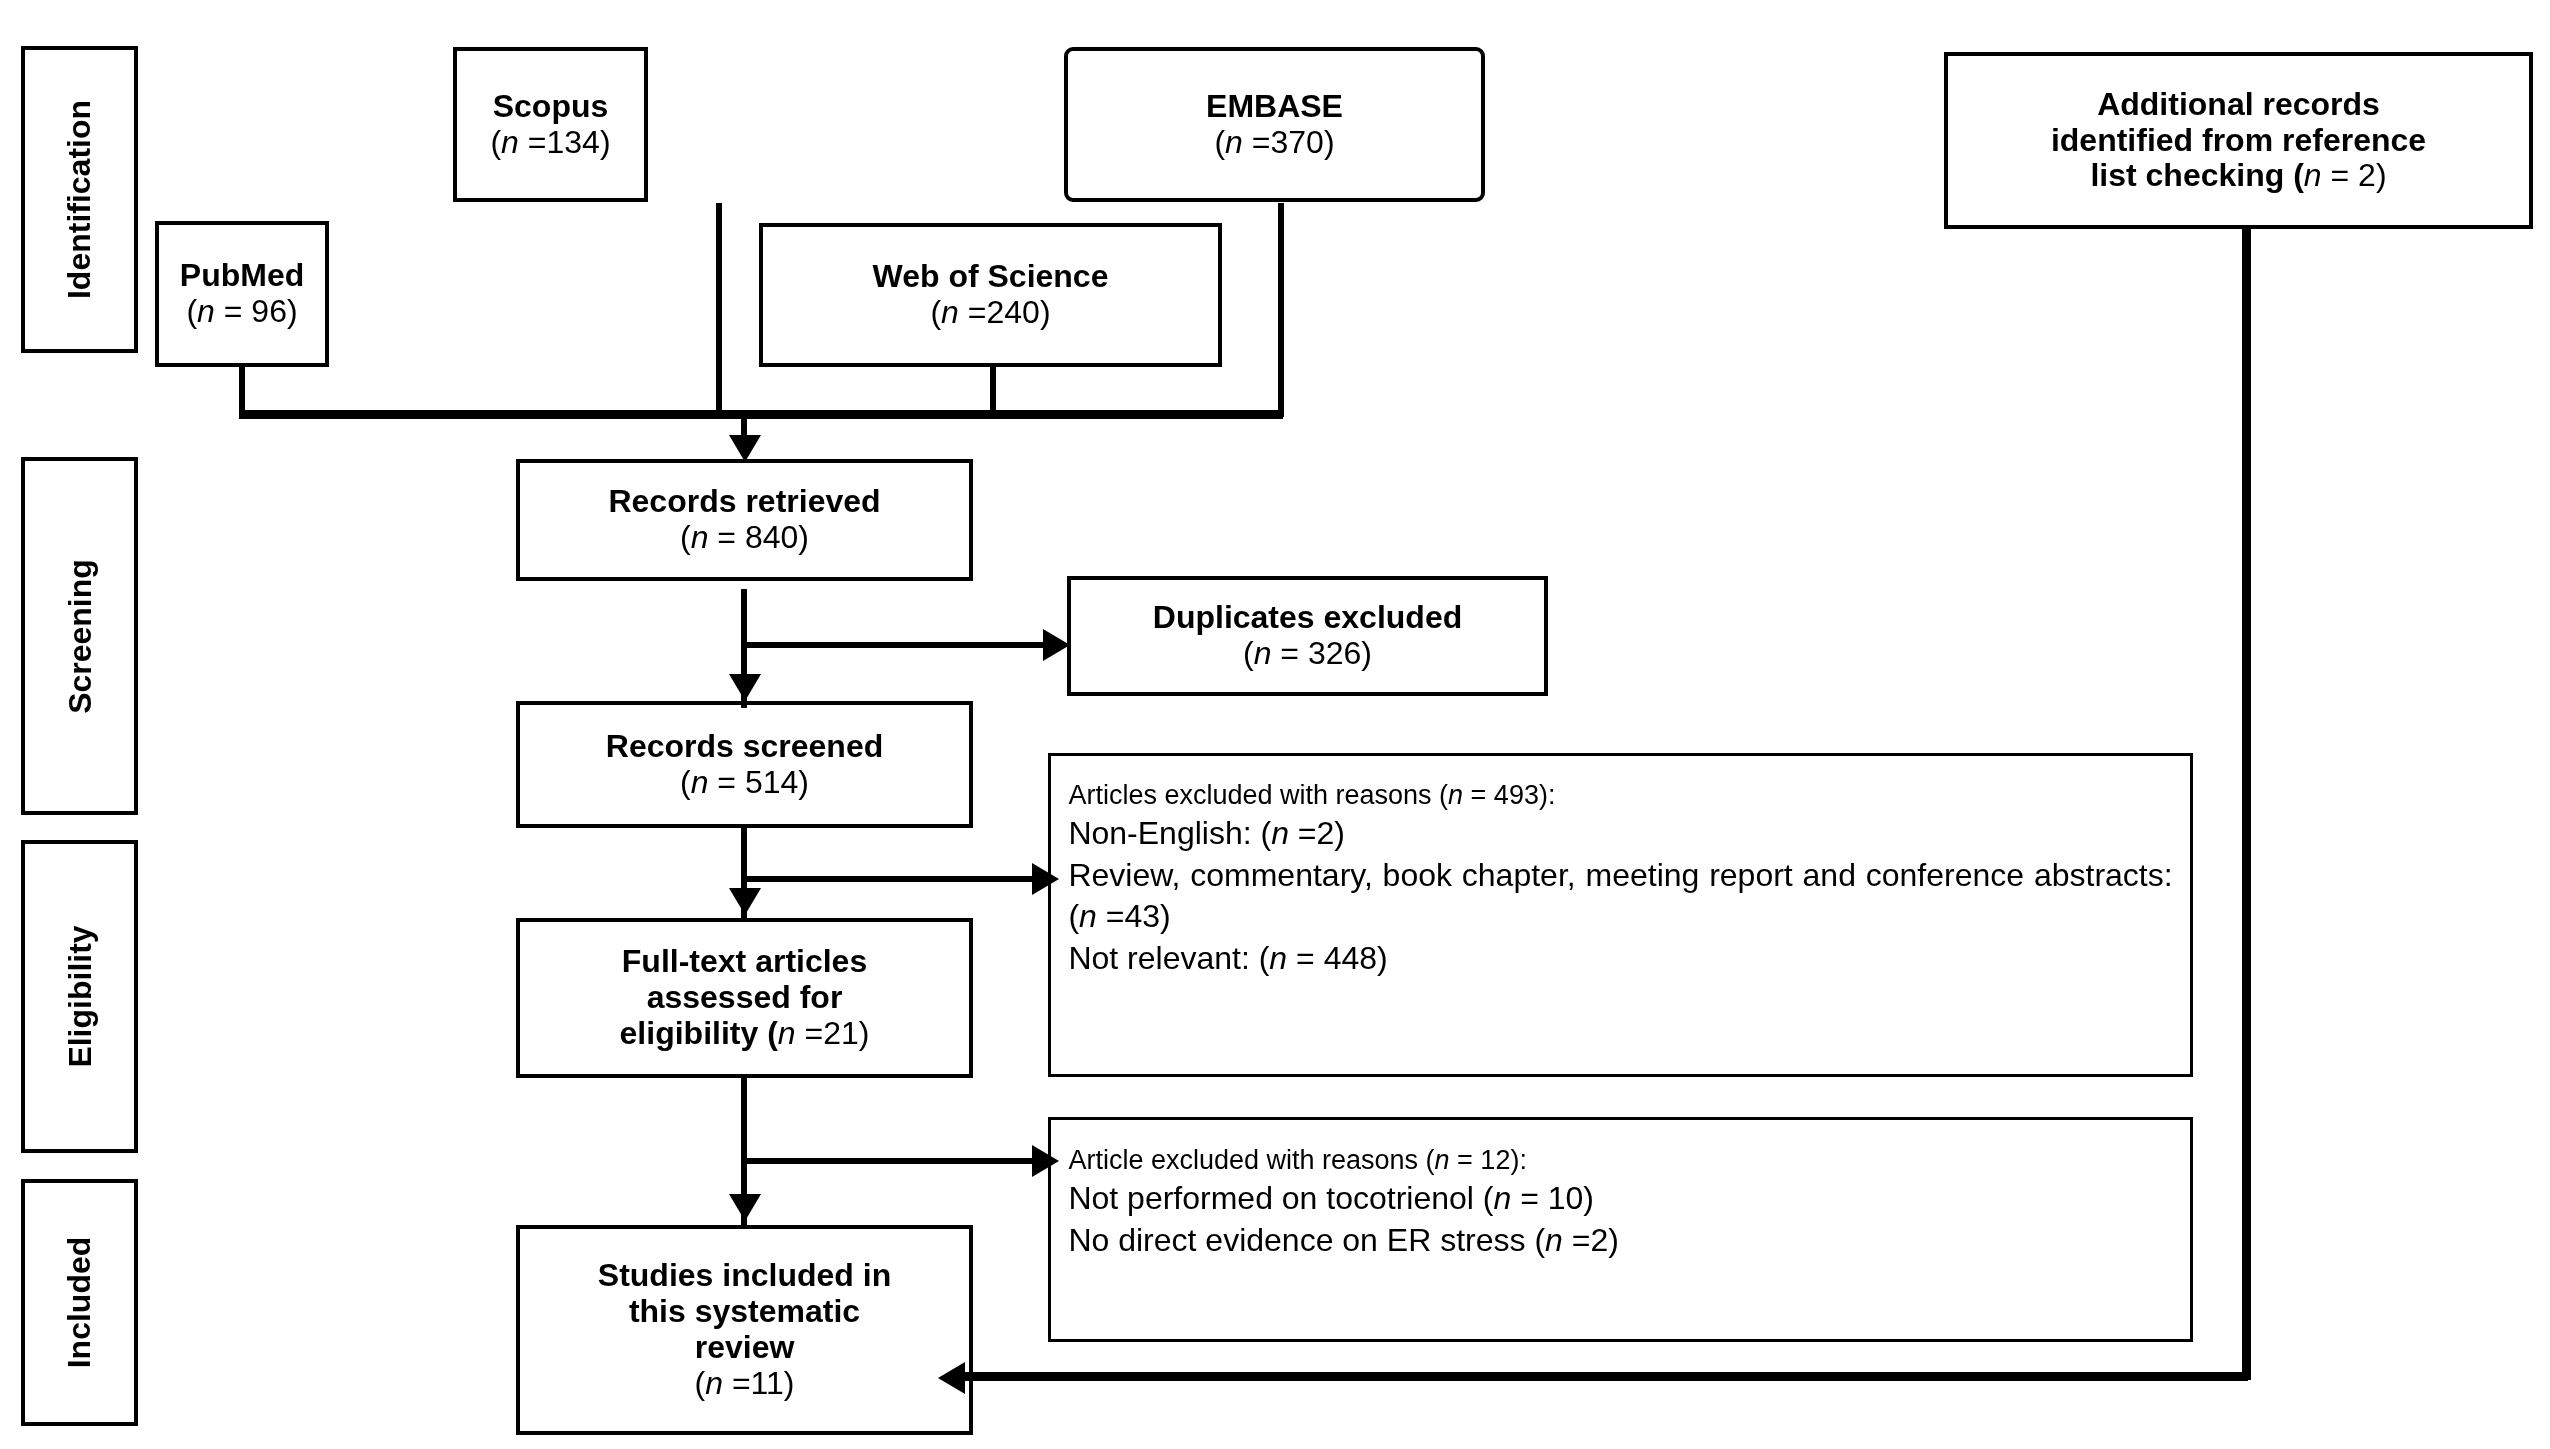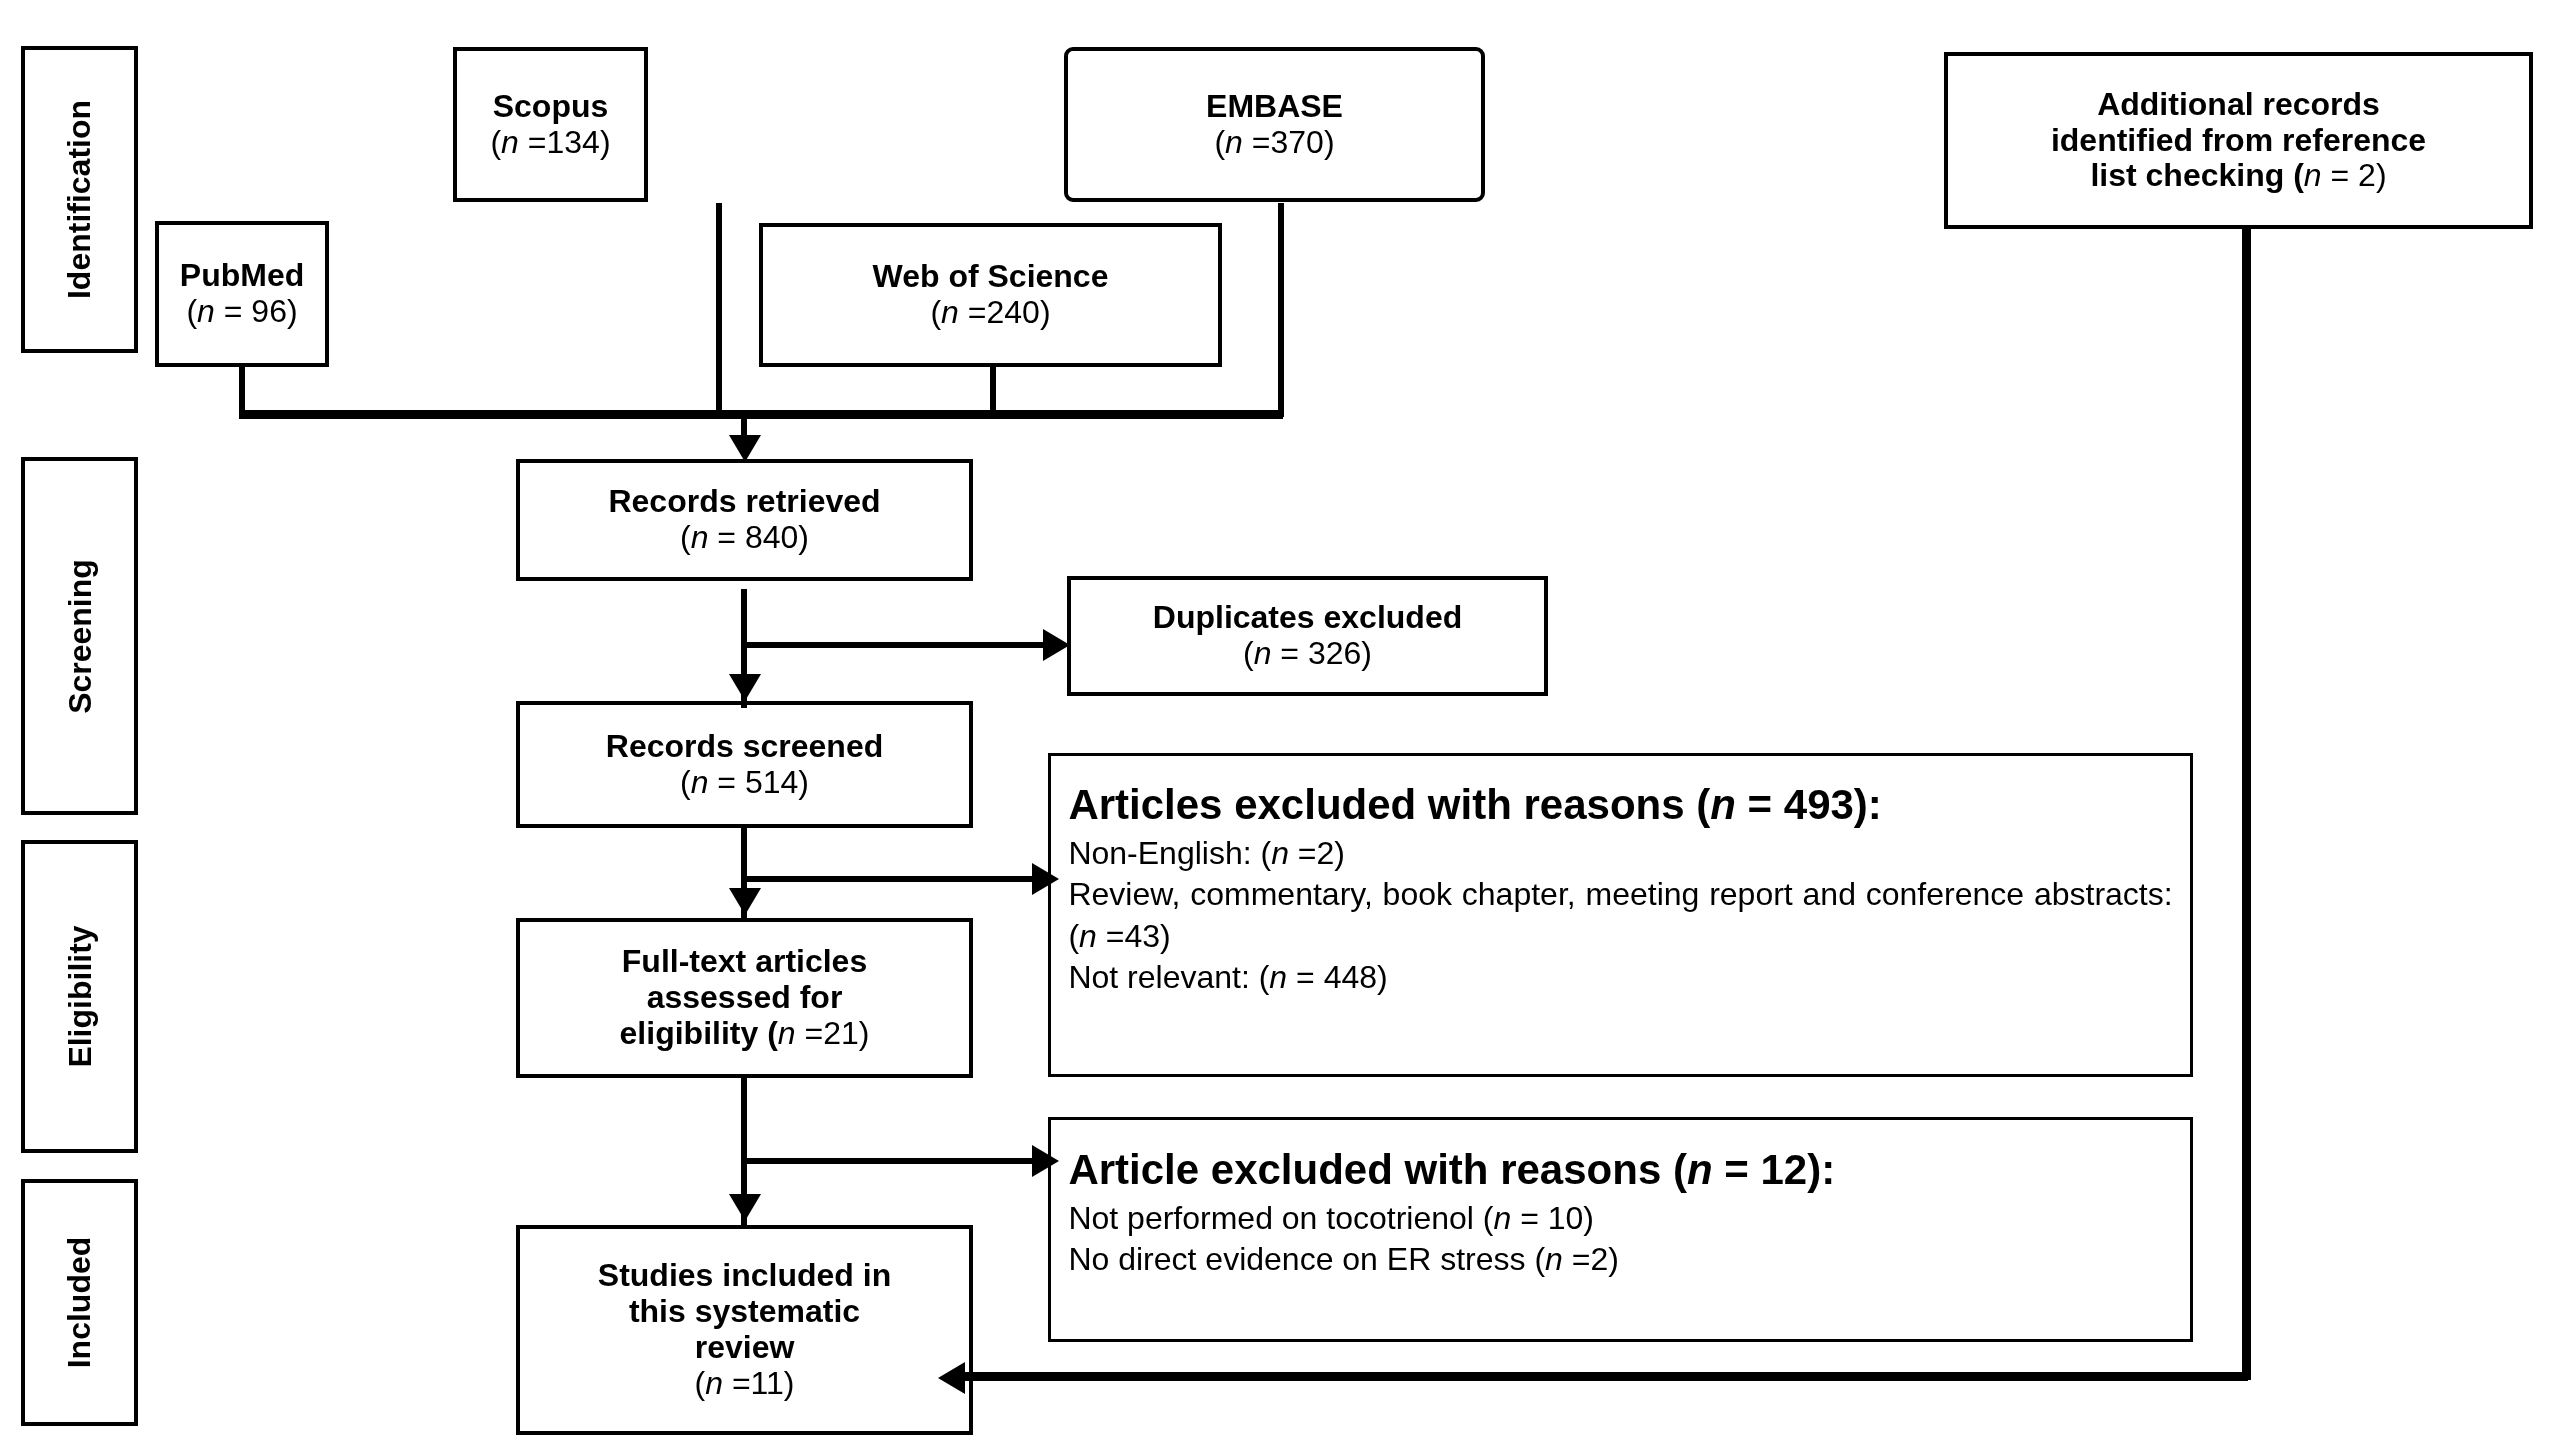--- a/index.html
+++ b/index.html
@@ -19,21 +19,21 @@
   .stage span{transform:rotate(-90deg);white-space:nowrap;
               font-weight:bold;font-size:32px;letter-spacing:0px;}
 
   .ttl{font-weight:bold;font-size:32px;line-height:1.12;}
   .sub{font-size:32px;line-height:1.12;}
   .sub i{font-style:italic;}
 
   
   .box.left{align-items:stretch;justify-content:flex-start;text-align:left;
             padding:22px 17.4px 16px 17.4px;}
-  .box.left .hd{font-weight:bold;font-size:42px;line-height:1.30;}
+  .box.left .hd{font-weight:normal;font-size:27px;line-height:1.30;}
   .box.left .ln{font-size:32px;line-height:1.30;}
   .box.left .ln.just{text-align:justify;text-align-last:left;}
   .box.left i{font-style:italic;}
 
   
   .hline{position:absolute;background:#000;height:6.3px;}
   .vline{position:absolute;background:#000;width:6.3px;}
   .hline.thick{height:8.7px;}
   .vline.thick{width:8.7px;}
 

